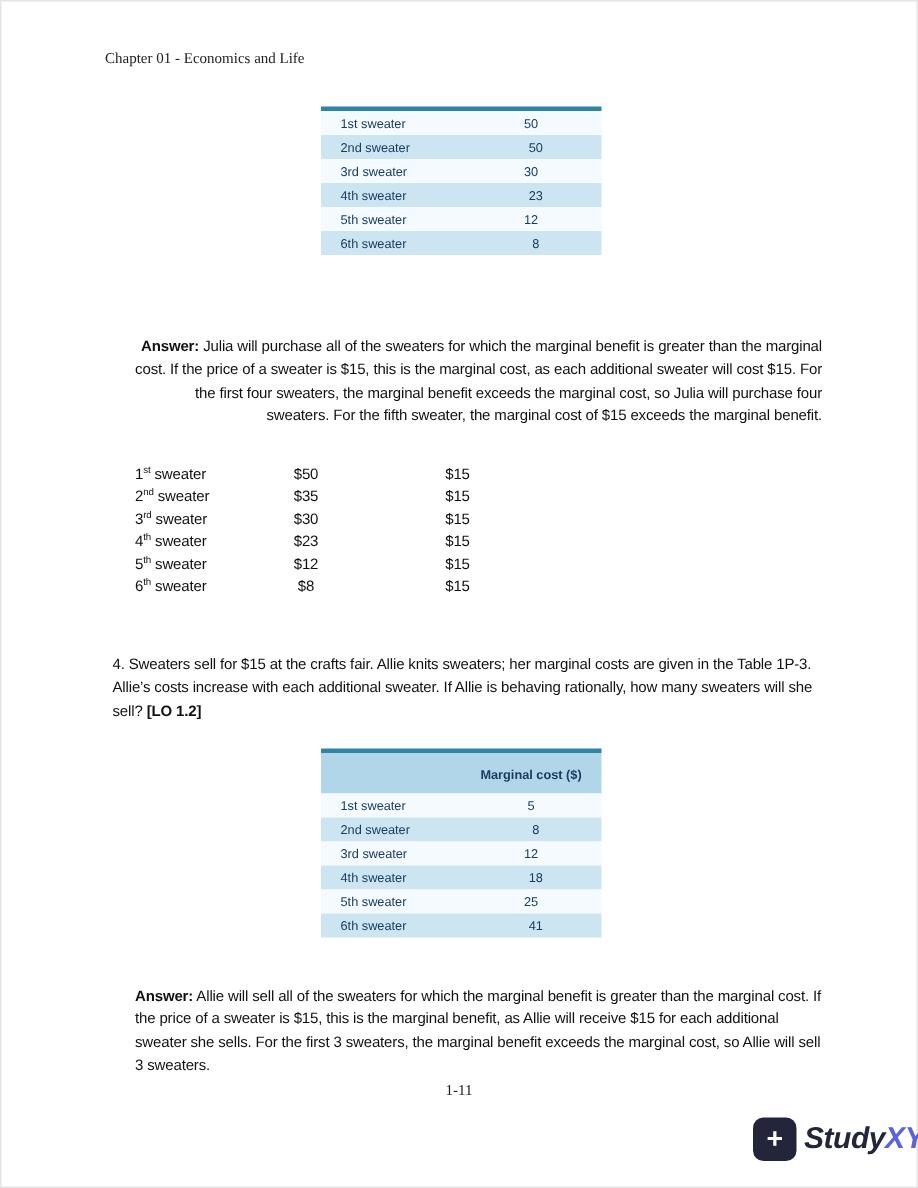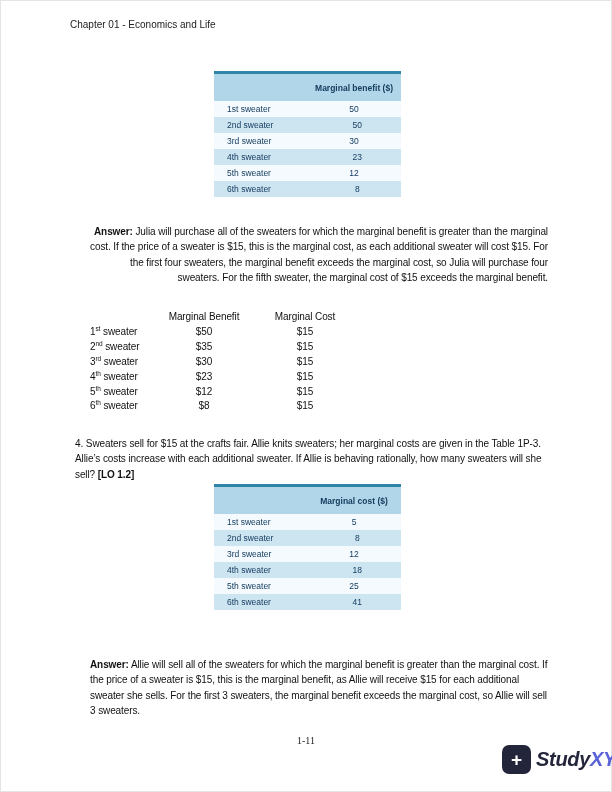--- a/index.html
+++ b/index.html
@@ -2,33 +2,33 @@
 <html><head>
 <meta charset="utf-8">
 <style>
   html,body{margin:0;padding:0;}
   body{
     width:612px;height:792px;position:relative;background:#ffffff;
     font-family:"Liberation Sans",sans-serif;color:#1a1a1a;overflow:hidden;
   }
   .page-frame{position:absolute;inset:0;border:1px solid #e4e4e4;pointer-events:none;}
 
-  .doc-header{position:absolute;left:70px;top:19px;font-family:Liberation Sans, sans-serif;font-size:10px;color:#222;}
-  .doc-footer{position:absolute;left:0;top:722px;width:612px;text-align:center;font-family:"Liberation Serif",serif;font-size:10px;color:#222;margin-top:13px;}
+  .doc-header{position:absolute;left:70px;top:34px;font-family:Liberation Serif, serif;font-size:10px;color:#222;}
+  .doc-footer{position:absolute;left:0;top:722px;width:612px;text-align:center;font-family:"Liberation Serif",serif;font-size:10px;color:#222;}
 
   
   .fig-table{position:absolute;width:187px;border-top:3px solid #2e85a6;font-size:8.5px;color:#163e60;}
   .fig-table .frow{display:flex;align-items:center;height:16px;}
   .fig-table .fhead{height:27px;background:#b2d6e9;font-weight:bold;}
   .fig-table .fcell-label{width:46%;padding-left:13px;}
   .fig-table .fcell-value{width:54%;text-align:center;}
   .fig-table .frow.light{background:#f4fafd;}
   .fig-table .frow.dark{background:#cde4f1;gap:12px;}
   #benefit-table{left:214px;top:71px;}
-  #cost-table{left:214px;top:484px;}
+  #cost-table{left:214px;top:499px;}
 
   
   .para{position:absolute;font-size:10px;line-height:15.4px;letter-spacing:-0.1px;color:#111;}
   #answer-julia{left:90px;top:224px;width:458px;text-align:right;}
   #question-4{left:75px;top:436px;width:468px;}
   #answer-allie{left:90px;top:657px;width:458px;}
   .bold{font-weight:bold;}
 
   
   .cmp-table{position:absolute;left:90px;top:310px;font-size:10px;line-height:14.9px;letter-spacing:-0.1px;color:#111;}
@@ -46,24 +46,20 @@
   .brand-accent{color:#5c63d8;}
 </style>
 </head>
 <body>
 
 <div class="page-frame"></div>
 
 <div class="doc-header">Chapter 01 - Economics and Life</div>
 
 <div class="fig-table" id="benefit-table">
-  <div class="frow fhead">
-    <div class="fcell-label"></div>
-    <div class="fcell-value">Marginal benefit ($)</div>
-  </div>
   <div class="frow light">
     <div class="fcell-label">1st sweater</div>
     <div class="fcell-value">50</div>
   </div>
   <div class="frow dark">
     <div class="fcell-label">2nd sweater</div>
     <div class="fcell-value">50</div>
   </div>
   <div class="frow light">
     <div class="fcell-label">3rd sweater</div>
@@ -82,25 +78,20 @@
     <div class="fcell-value">8</div>
   </div>
 </div>
 
 <div class="para" id="answer-julia">
   <span class="bold">Answer:</span>
   <span>Julia will purchase all of the sweaters for which the marginal benefit is greater than the marginal cost. If the price of a sweater is $15, this is the marginal cost, as each additional sweater will cost $15. For the first four sweaters, the marginal benefit exceeds the marginal cost, so Julia will purchase four sweaters. For the fifth sweater, the marginal cost of $15 exceeds the marginal benefit.</span>
 </div>
 
 <div class="cmp-table">
-  <div class="cmp-row">
-    <span class="cmp-label"></span>
-    <span class="cmp-benefit">Marginal Benefit</span>
-    <span class="cmp-cost">Marginal Cost</span>
-  </div>
   <div class="cmp-row">
     <span class="cmp-label"><span>1</span><sup>st</sup><span> sweater</span></span>
     <span class="cmp-benefit">$50</span>
     <span class="cmp-cost">$15</span>
   </div>
   <div class="cmp-row">
     <span class="cmp-label"><span>2</span><sup>nd</sup><span> sweater</span></span>
     <span class="cmp-benefit">$35</span>
     <span class="cmp-cost">$15</span>
   </div>

